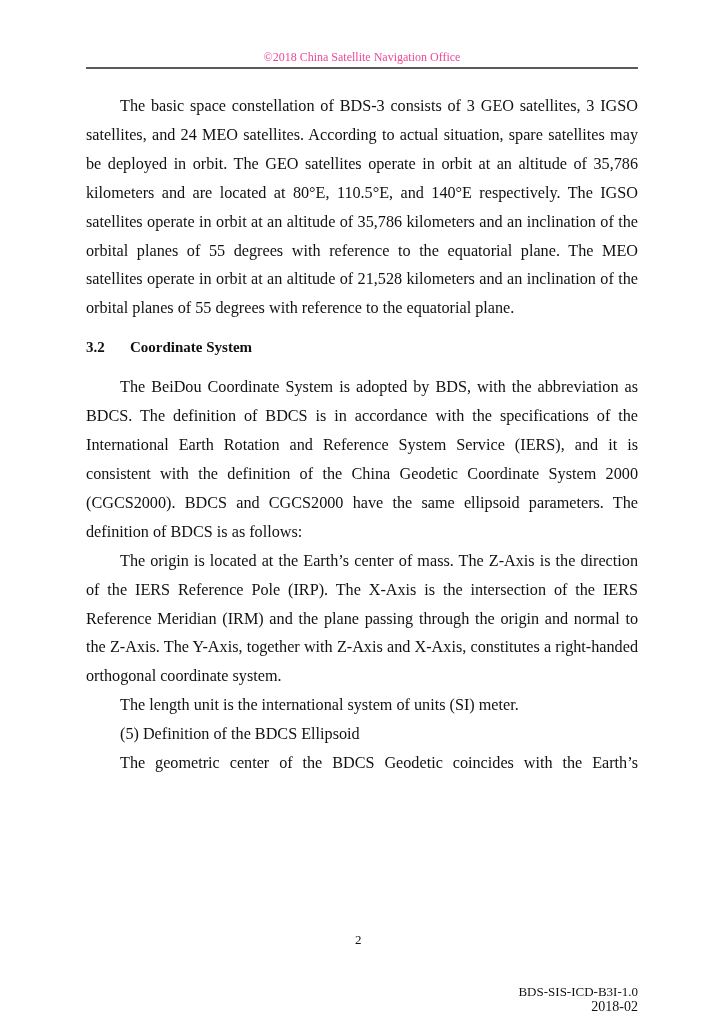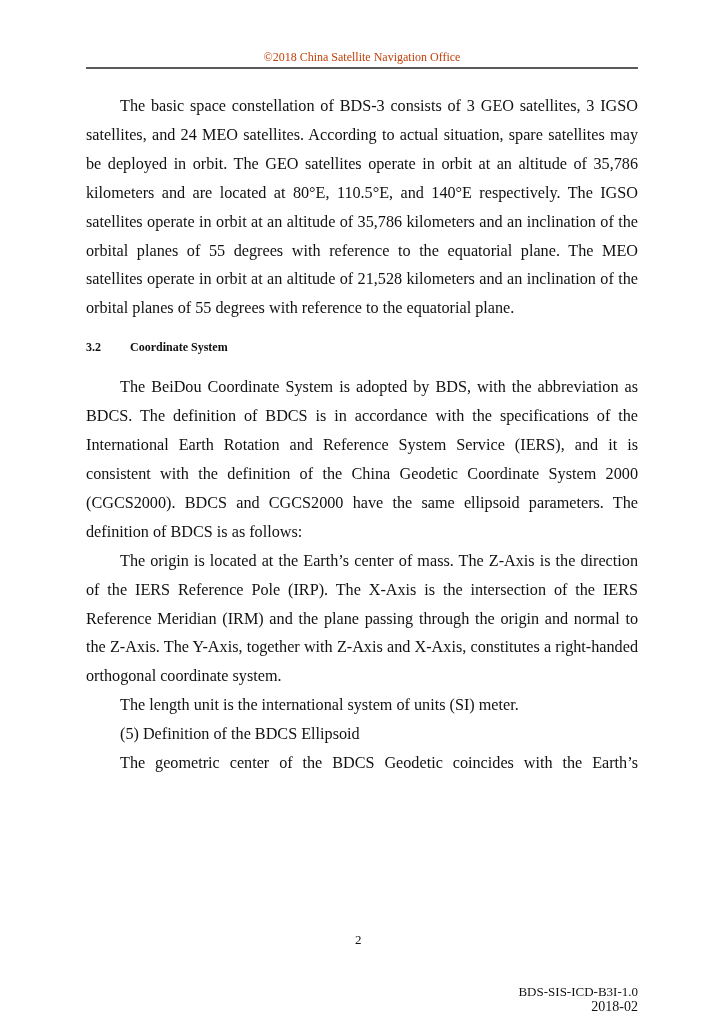--- a/index.html
+++ b/index.html
@@ -16,21 +16,21 @@
       color: #111111;
     }
     .header-text {
       position: absolute;
       top: 50px;
       left: 86px;
       width: 552px;
       text-align: center;
       font-size: 12px;
       line-height: 14px;
-      color: #c2410c;
+      color: #ec4899;
     }
     .header-rule {
       position: absolute;
       top: 67px;
       left: 86px;
       width: 552px;
       height: 0;
       border-top: 2px solid #5a5a5a;
     }
     .content {
@@ -45,21 +45,21 @@
       margin: 0;
       text-align: justify;
       text-indent: 34px;
     }
     .para.noindent-last {
       text-align-last: left;
     }
     .section-heading {
       margin: 10px 0 12px 0;
       font-weight: bold;
-      font-size: 12px;
+      font-size: 15px;
       line-height: 28px;
       text-indent: 0;
       font-family: Liberation Serif, serif;
     }
     .section-heading .num {
       display: inline-block;
       width: 44px;
     }
     .footer-page {
       position: absolute;

